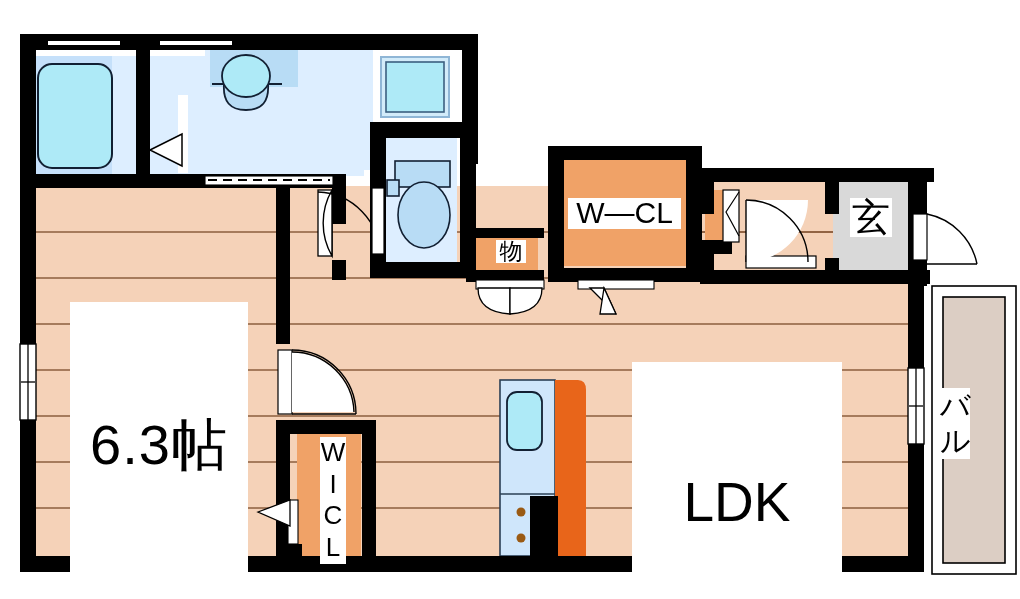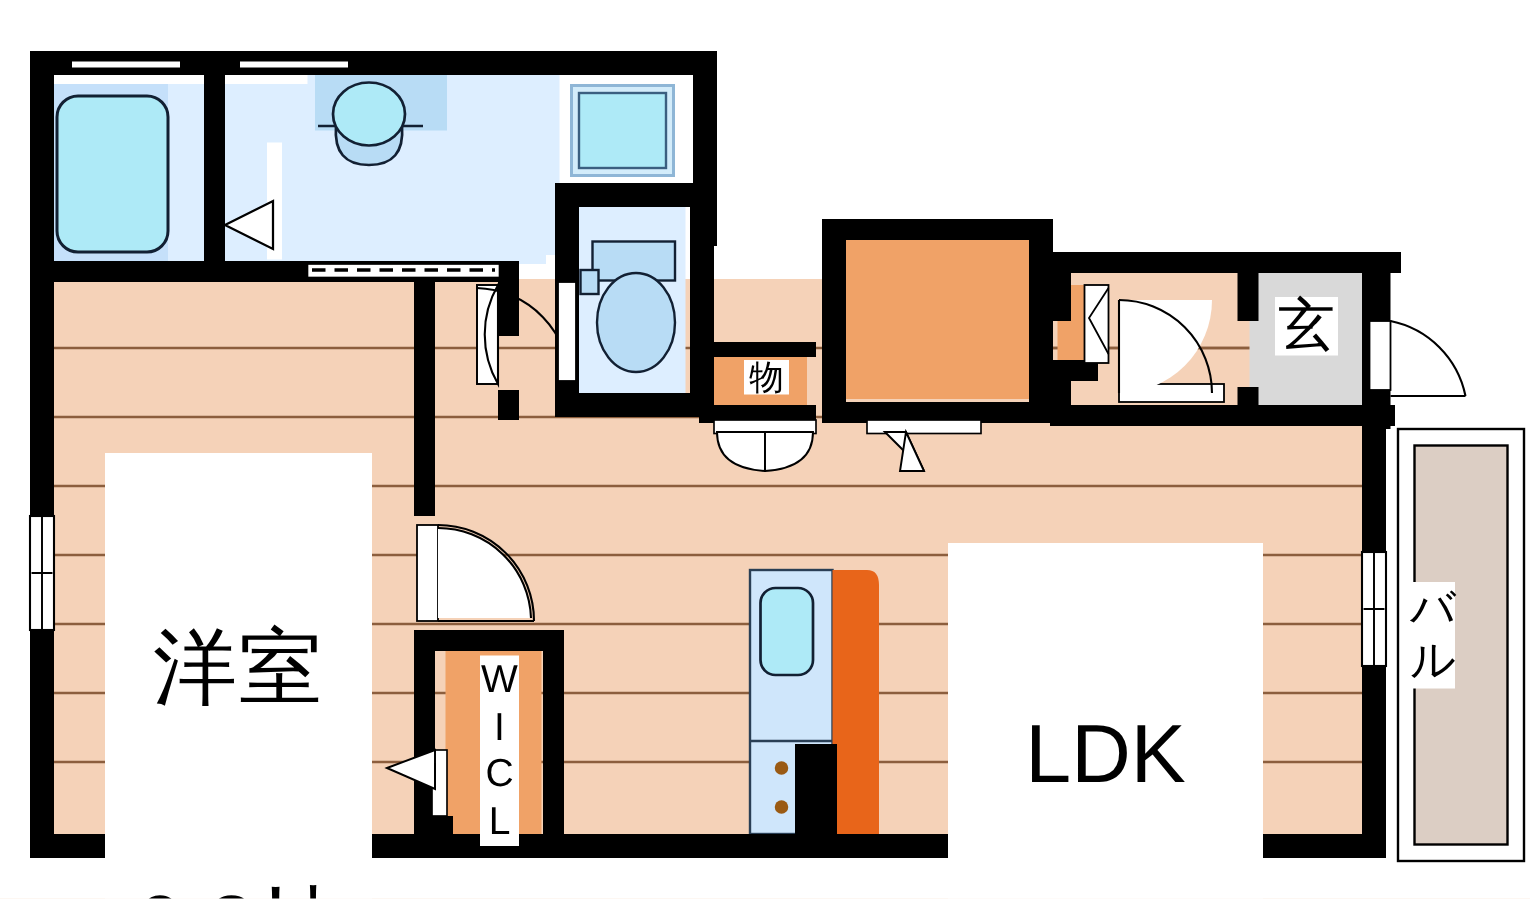--- a/index.html
+++ b/index.html
@@ -312,29 +312,29 @@
     </g>
 
     <g>
       <rect x="288" y="500" width="10" height="44" fill="#ffffff" stroke="#000000" stroke-width="1.1"></rect>
       <path d="M258,512 L290,500 L290,526 Z" fill="#ffffff" stroke="#000000" stroke-width="1.3"></path>
     </g>
 
   </svg>
 
   <div class="lbl lbl-youshitsu">
-    <div>洋室</div>
     <div>6.3帖</div>
   </div>
 
   <div class="lbl lbl-ldk">
     <div>LDK</div>
     
   </div>
 
+  <div class="lbl lbl-wcl">W—CL</div>
 
   <div class="lbl lbl-mono">物</div>
 
   <div class="lbl lbl-genkan">玄</div>
 
   <div class="lbl lbl-wic">W
 I
 C
 L</div>
 

